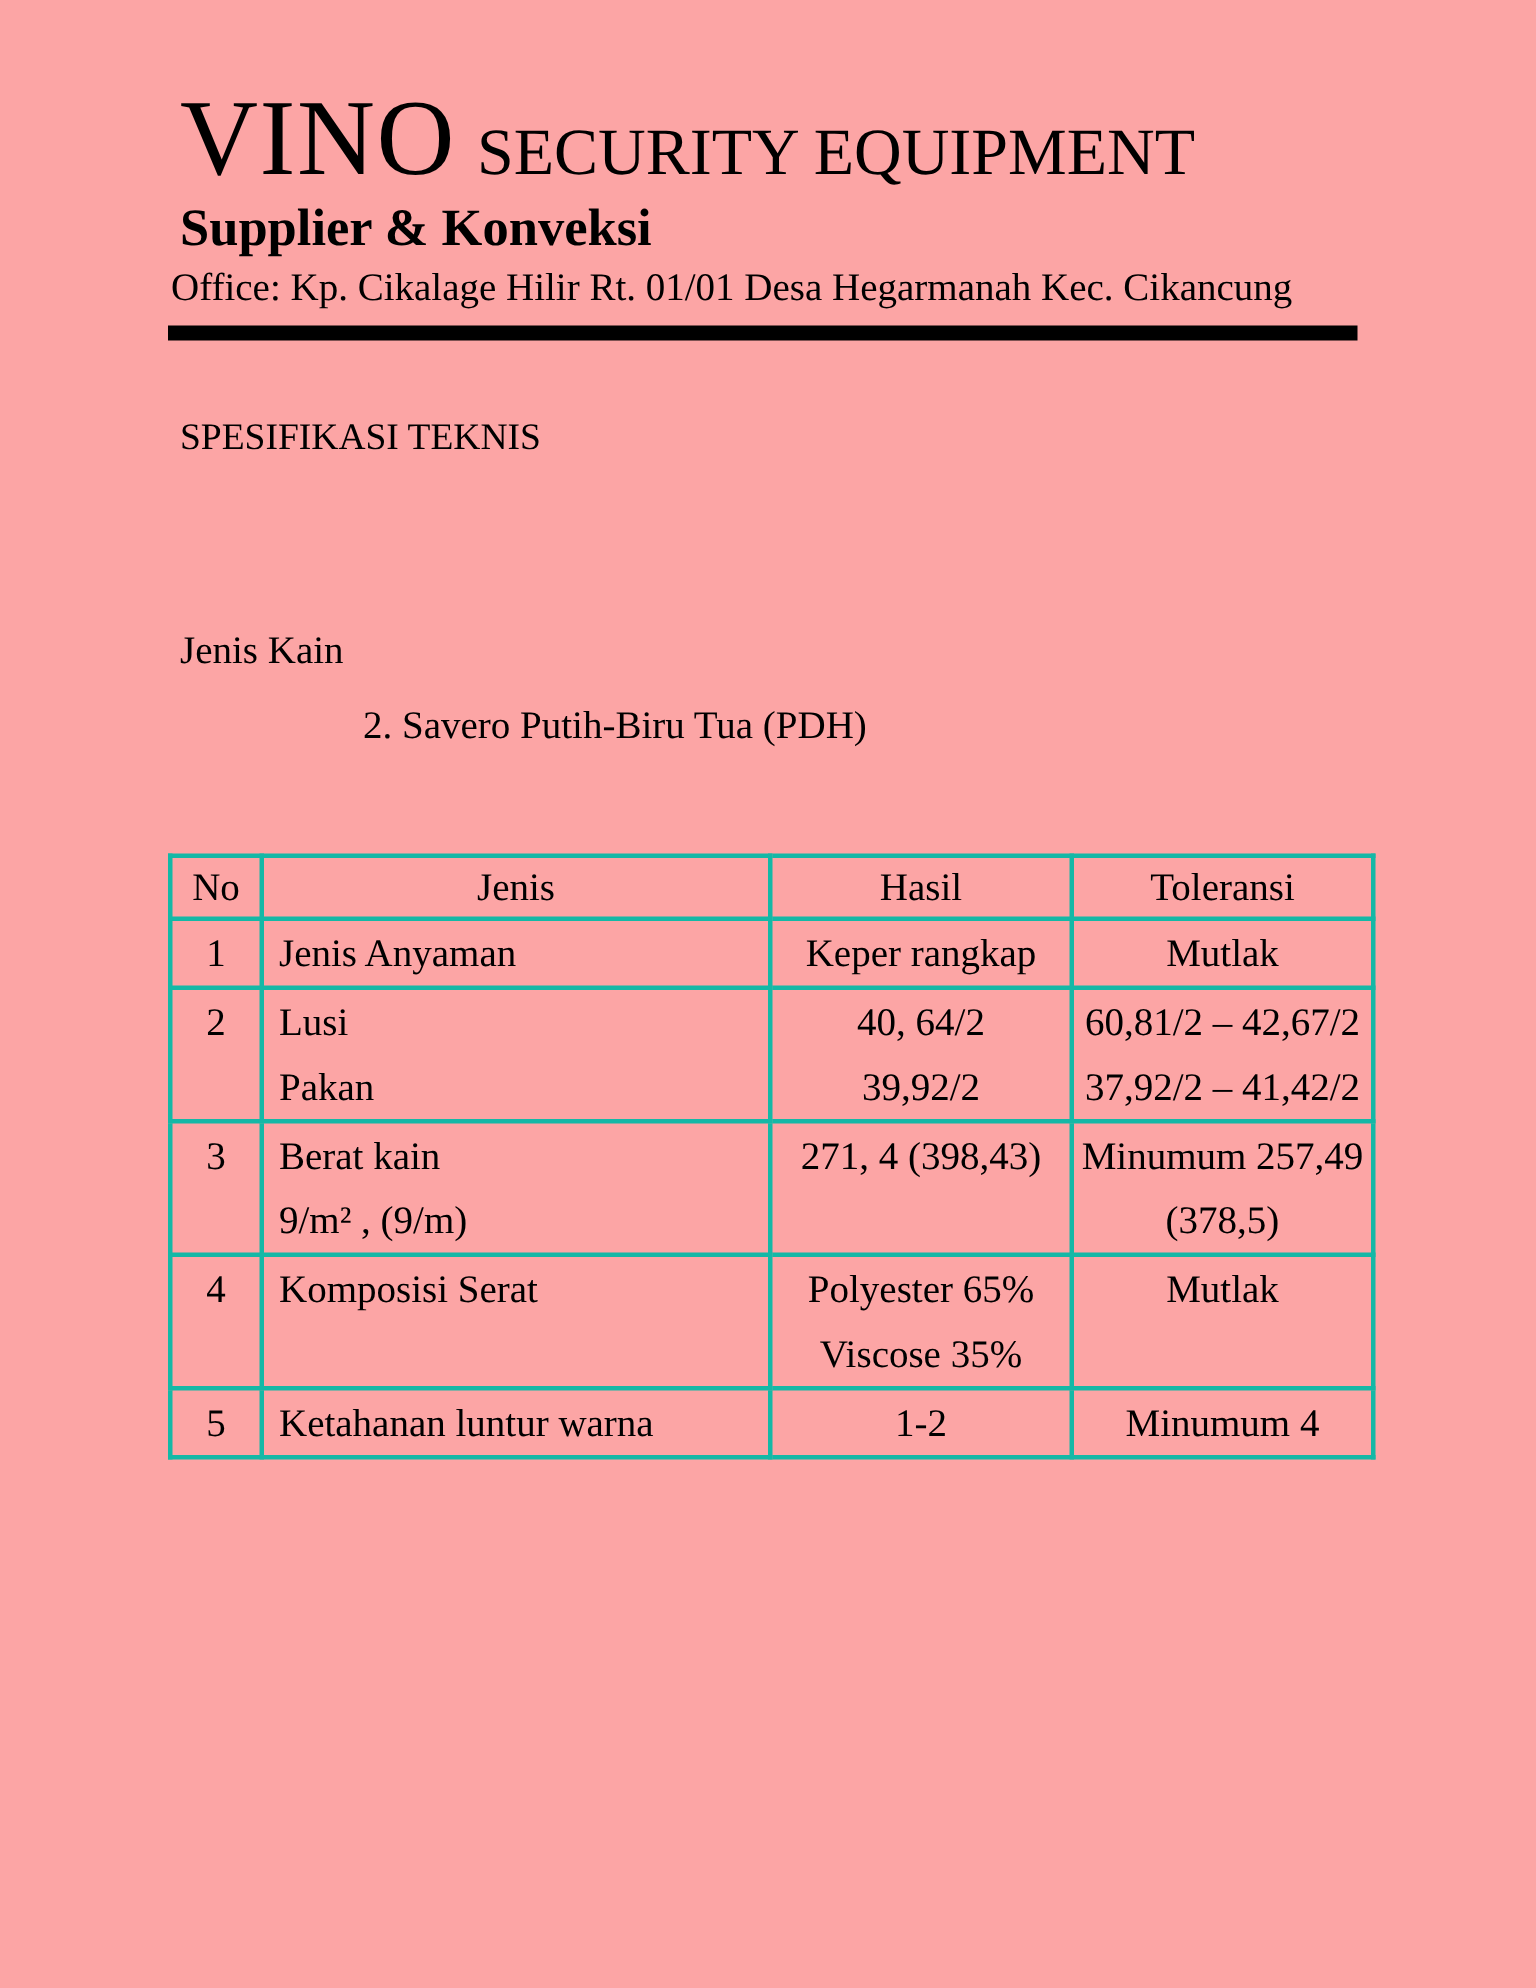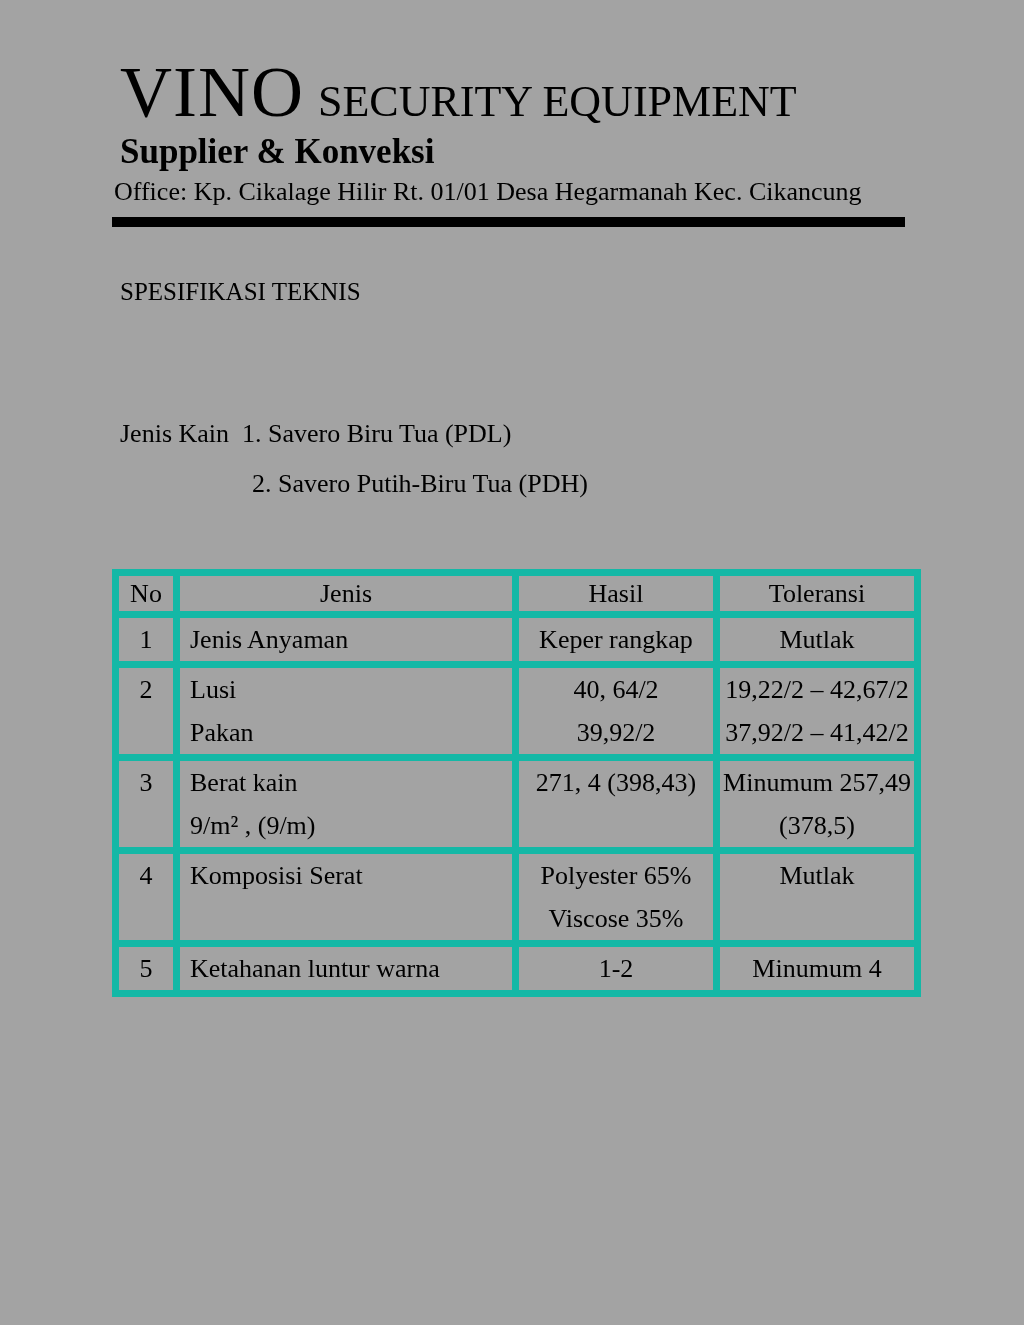--- a/index.html
+++ b/index.html
@@ -1,21 +1,21 @@
 <!DOCTYPE html>
 <html><head>
 <meta charset="utf-8">
 <style>
   * { margin: 0; padding: 0; box-sizing: border-box; }
   html, body { background: #ffffff; }
   .page {
     position: relative;
     width: 1024px;
     height: 1325px;
-    background: #a3a3a3;
+    background: #fca5a5;
     color: #000000;
     font-family: "Liberation Serif", "DejaVu Serif", serif;
     overflow: hidden;
   }
   .brand-line {
     margin: 56px 0 0 120px;
     line-height: 1;
     white-space: nowrap;
   }
   .brand {
@@ -54,32 +54,32 @@
   .fabric {
     margin: 112px 0 0 120px;
     font-size: 26px;
   }
   .fabric-row {
     display: flex;
     height: 30px;
     line-height: 30px;
     white-space: nowrap;
   }
-  .fabric-row + .fabric-row { margin-top: 20px; gap: 10px; }
+  .fabric-row + .fabric-row { margin-top: 20px; }
   .fabric-label { width: 122px; flex: 0 0 122px; }
   .fabric-indent { width: 122px; flex: 0 0 122px; }
   .spec-table {
     margin: 70px 0 0 112px;
     border-collapse: collapse;
     table-layout: fixed;
     width: 802px;
     font-size: 26px;
   }
   .spec-table th, .spec-table td {
-    border: 7px solid #14b8a6;
+    border: 3px solid #14b8a6;
   }
   .spec-table th {
     font-weight: normal;
     height: 42px;
     text-align: center;
     vertical-align: middle;
   }
   .spec-table td {
     vertical-align: top;
     padding: 0;
@@ -109,21 +109,20 @@
     </div>
     <div class="rule"></div>
   </header>
 
   <main>
     <div class="section-title">SPESIFIKASI TEKNIS</div>
 
     <div class="fabric">
       <div class="fabric-row">
         <span class="fabric-label">Jenis Kain</span>
-        <span>1. Savero Biru Tua (PDL)</span>
       </div>
       <div class="fabric-row">
         <span class="fabric-indent"></span>
         <span>2. Savero Putih-Biru Tua (PDH)</span>
       </div>
     </div>
 
     <table class="spec-table">
       <colgroup>
           <col style="width: 61px;">
@@ -160,21 +159,21 @@
             </td>
             <td class="col-jenis">
               <div class="cell-line">Lusi</div>
               <div class="cell-line">Pakan</div>
             </td>
             <td class="col-hasil">
               <div class="cell-line">40, 64/2</div>
               <div class="cell-line">39,92/2</div>
             </td>
             <td class="col-toleransi">
-              <div class="cell-line">19,22/2 – 42,67/2</div>
+              <div class="cell-line">60,81/2 – 42,67/2</div>
               <div class="cell-line">37,92/2 – 41,42/2</div>
             </td>
           </tr>
           <tr>
             <td class="col-no">
               <div class="cell-line">3</div>
             </td>
             <td class="col-jenis">
               <div class="cell-line">Berat kain</div>
               <div class="cell-line">9/m² , (9/m)</div>

